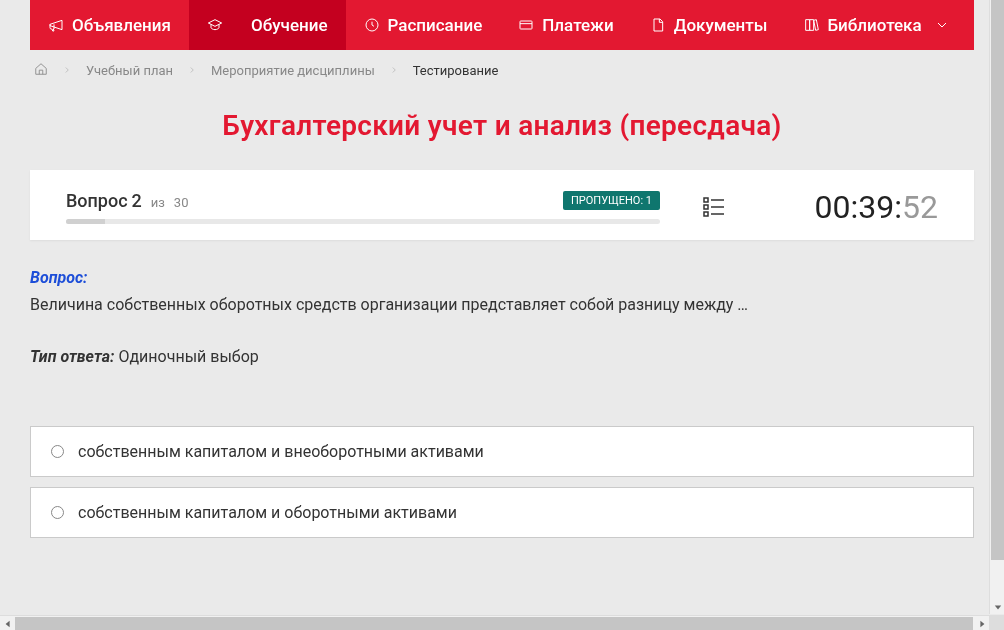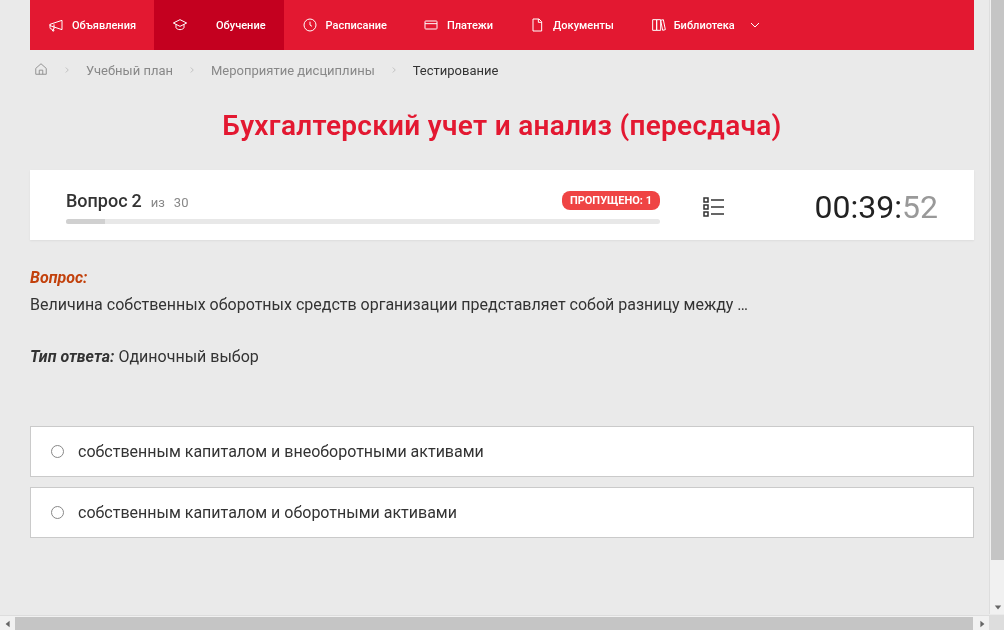--- a/index.html
+++ b/index.html
@@ -20,21 +20,21 @@
       display: flex;
       align-items: stretch;
       height: 50px;
       margin: 0 30px;
     }
     .nav-item {
       display: flex;
       align-items: center;
       padding: 16px 18px;
       color: #fff;
-      font-size: 11px;
+      font-size: 17px;
       font-weight: 500;
       cursor: pointer;
       gap: 8px;
     }
     .nav-item.active {
       background: #c4001f;
       gap: 28px;
     }
     .nav-icon {
       width: 16px;
@@ -113,26 +113,26 @@
       font-size: 18px;
       color: #333;
       font-weight: 500;
     }
     .question-total {
       font-size: 13px;
       color: #888;
       margin-left: 5px;
     }
     .skipped-badge {
-      background: #ef4444;
+      background: #0f766e;
       color: #fff;
       font-size: 11px;
       padding: 3px 8px;
-      border-radius: 8px;
-      font-weight: 700;
+      border-radius: 2px;
+      font-weight: 400;
     }
     .progress-track {
       height: 5px;
       background: #e8e8e8;
       border-radius: 3px;
       overflow: hidden;
       position: relative;
     }
     .progress-fill {
       height: 100%;
@@ -165,21 +165,21 @@
     .content {
       margin: 28px 30px 0 30px;
     }
     .question-block {
       margin-bottom: 26px;
     }
     .question-label-bold {
       font-weight: 700;
       font-style: italic;
       font-size: 16px;
-      color: #c2410c;
+      color: #1d4ed8;
     }
     .question-text {
       font-size: 16px;
       color: #333;
       margin-top: 6px;
       line-height: 1.5;
     }
     .answer-type-row {
       margin-top: 30px;
       font-size: 16px;

